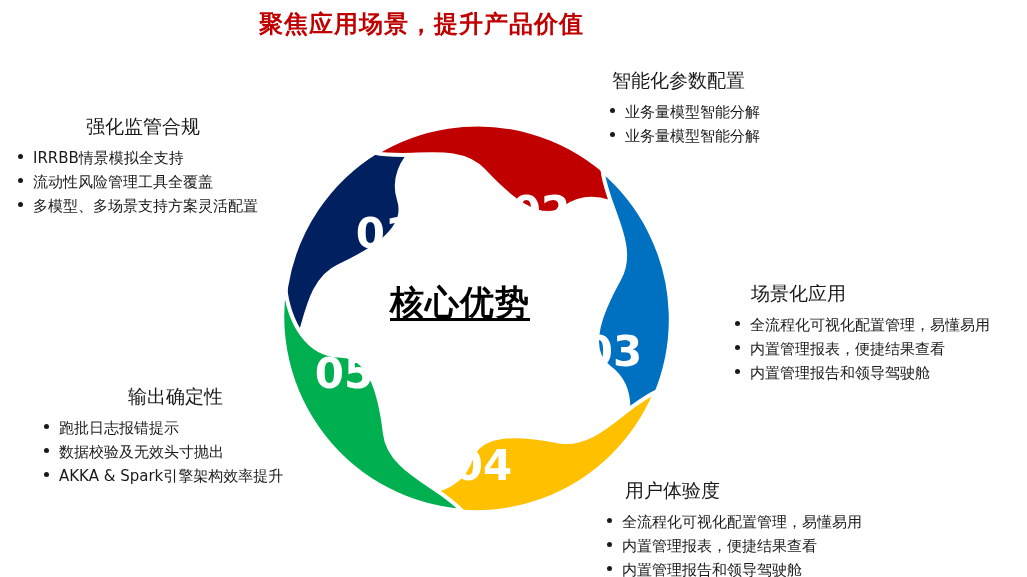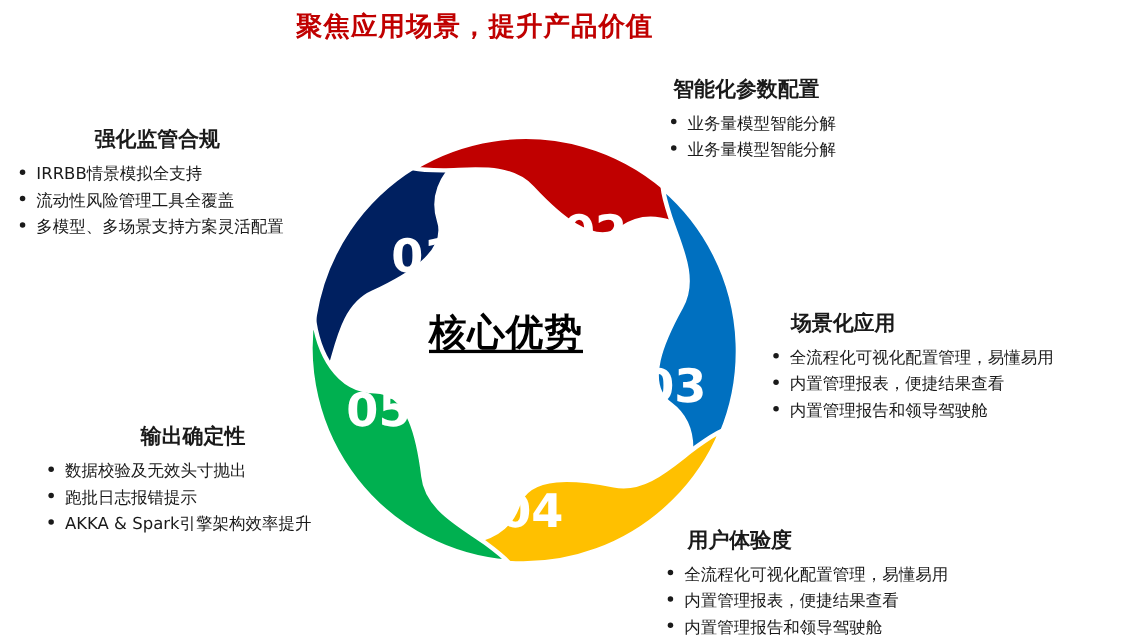--- a/index.html
+++ b/index.html
@@ -1,30 +1,30 @@
 <!DOCTYPE html>
 <html><head>
 <meta charset="utf-8">
 <style>
   html, body { margin:0; padding:0; background:#ffffff; }
   body { width:1027px; height:577px; position:relative; overflow:hidden;
          font-family:"DejaVu Sans","Liberation Sans",sans-serif; color:#1a1a1a; }
-  .title { position:absolute; left:14px; top:8px; width:835px; text-align:center;
+  .title { position:absolute; left:4px; top:8px; width:835px; text-align:center;
            font-size:24px; font-weight:bold; color:#c00000; letter-spacing:1px; }
   .block { position:absolute; }
-  .block h3 { margin:0 0 6px 0; font-size:19px; font-weight:bold; color:#1a1a1a; }
+  .block h3 { margin:0 0 6px 0; font-size:19px; font-weight:normal; color:#1a1a1a; }
   .block ul { margin:0; padding:0; list-style:none; }
   .block li { font-size:15px; line-height:24px; white-space:nowrap; color:#1a1a1a; }
   .block li .dot { display:inline-block; width:5px; height:5px; border-radius:50%;
                    background:#1a1a1a; margin-right:10px; vertical-align:middle; position:relative; top:-2px; }
   #b1 { left:18px; top:114px; }
   #b1 h3 { padding-left:68px; }
   #b2 { left:610px; top:68px; }
   #b2 h3 { padding-left:2px; }
-  #b3 { left:703px; top:281px; }
+  #b3 { left:735px; top:281px; }
   #b3 h3 { padding-left:16px; }
   #b4 { left:44px; top:384px; }
   #b4 h3 { padding-left:84px; }
   #b5 { left:607px; top:478px; }
   #b5 h3 { padding-left:18px; }
   #wheel { position:absolute; left:277px; top:118px; }
   .num { font-family:"DejaVu Sans","Liberation Sans",sans-serif; font-weight:bold; font-size:42px; fill:#ffffff; }
   .center-label { position:absolute; left:390px; top:280px; font-size:34px; font-weight:bold;
                   color:#000; text-decoration:underline; text-underline-offset:4px; letter-spacing:1px; }
 </style>
@@ -89,22 +89,22 @@
   <ul>
     <li><span class="dot"></span><span>全流程化可视化配置管理，易懂易用</span></li>
     <li><span class="dot"></span><span>内置管理报表，便捷结果查看</span></li>
     <li><span class="dot"></span><span>内置管理报告和领导驾驶舱</span></li>
   </ul>
 </div>
 
 <div class="block" id="b4">
   <h3>输出确定性</h3>
   <ul>
+    <li><span class="dot"></span><span>跑批日志报错提示</span></li>
     <li><span class="dot"></span><span>数据校验及无效头寸抛出</span></li>
-    <li><span class="dot"></span><span>跑批日志报错提示</span></li>
     <li><span class="dot"></span><span>AKKA &amp; Spark引擎架构效率提升</span></li>
   </ul>
 </div>
 
 <div class="block" id="b5">
   <h3>用户体验度</h3>
   <ul>
     <li><span class="dot"></span><span>全流程化可视化配置管理，易懂易用</span></li>
     <li><span class="dot"></span><span>内置管理报表，便捷结果查看</span></li>
     <li><span class="dot"></span><span>内置管理报告和领导驾驶舱</span></li>

